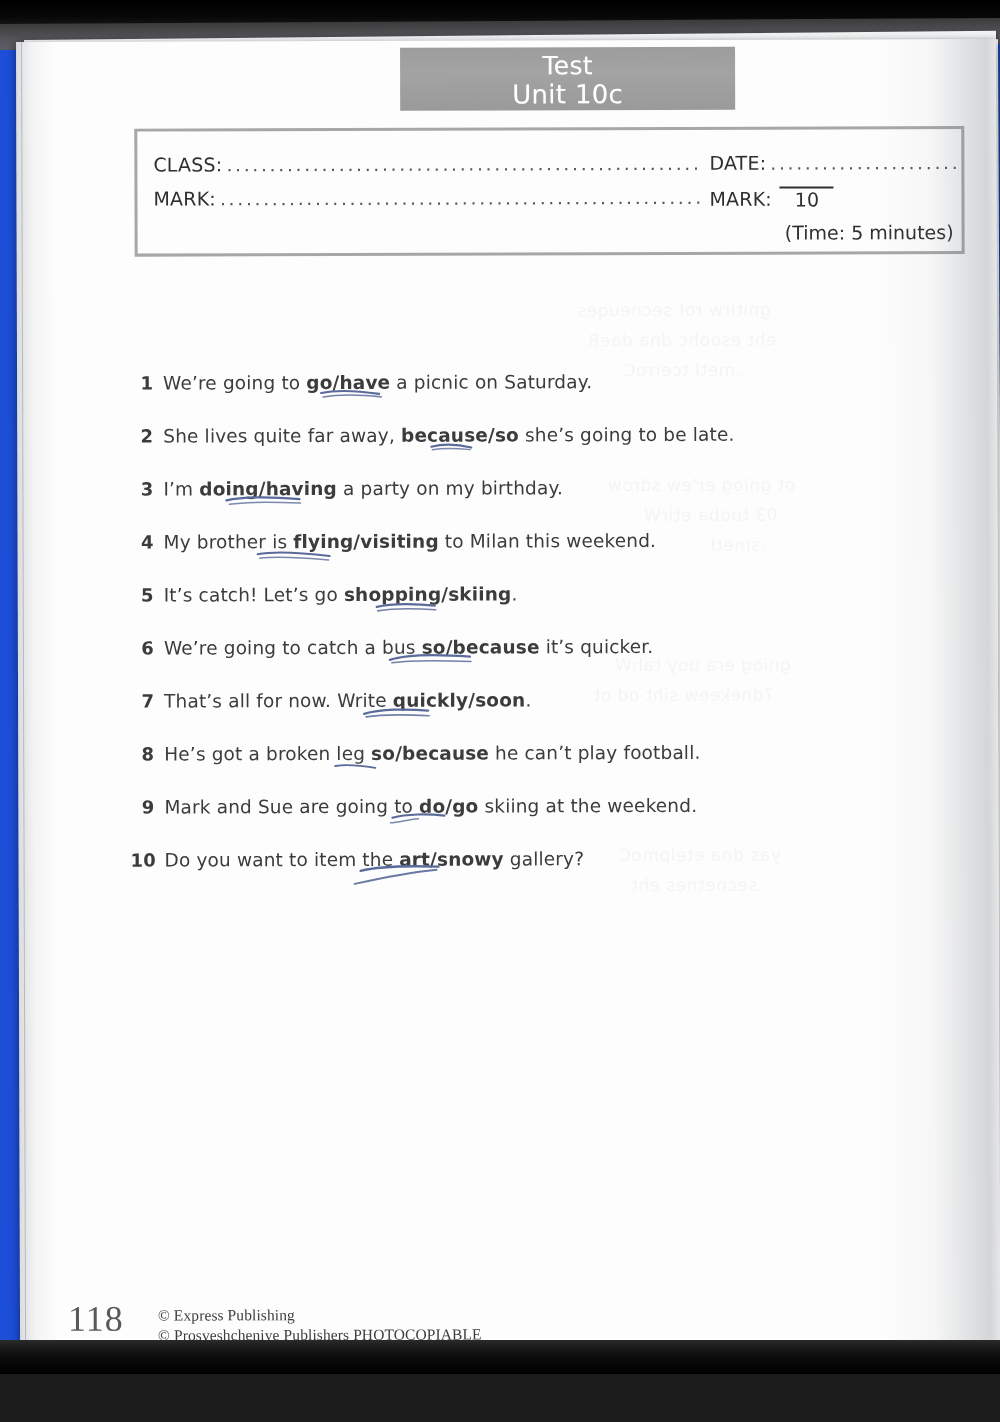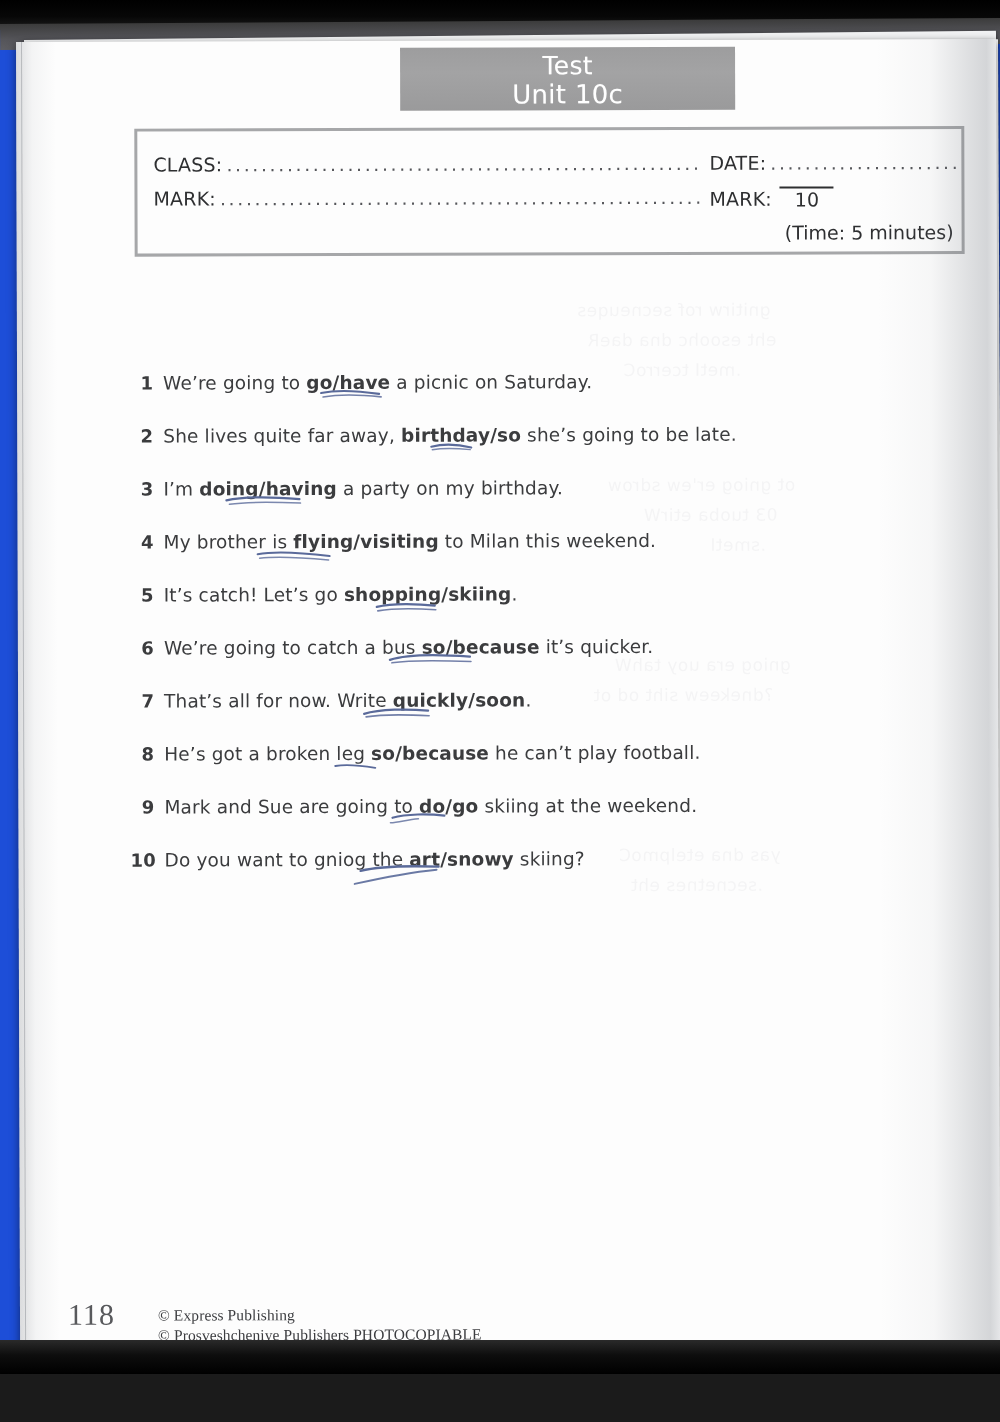--- a/index.html
+++ b/index.html
@@ -265,21 +265,21 @@
     pointer-events: none;
   }
   .pen svg { display: block; overflow: visible; }
 
   
   .page-number {
     position: absolute;
     left: 48px;
     top: 1256px;
     font-family: "Liberation Serif", serif;
-    font-size: 30px;
+    font-size: 36px;
     color: #58595c;
     letter-spacing: 1px;
   }
   .copyright {
     position: absolute;
     left: 138px;
     top: 1264px;
     font-family: "Liberation Serif", serif;
     font-size: 15.5px;
     line-height: 20px;
@@ -354,21 +354,21 @@
         <span class="pen" style="left:190px; top:16px;">
           <svg width="64" height="16" viewBox="0 0 64 16">
               <path d="M2 6 C16 3, 40 4, 60 7" stroke="#5a6a9a" stroke-width="2.1" fill="none" stroke-linecap="round"></path>
               <path d="M4 10 C20 7, 44 8, 62 10" stroke="#5a6a9a" stroke-width="1.6" fill="none" stroke-linecap="round" opacity="0.85"></path>
             </svg>
         </span>
       </div>
 
       <div class="q">
         <span class="q-num">2</span>
-        <span class="q-text"><span>She lives quite far away, </span><b>birthday/so</b><span> she’s going to be late.</span></span>
+        <span class="q-text"><span>She lives quite far away, </span><b>because/so</b><span> she’s going to be late.</span></span>
         <span class="pen" style="left:300px; top:17px;">
           <svg width="44" height="14" viewBox="0 0 44 14">
               <path d="M2 6 C14 3, 30 4, 42 7" stroke="#5a6a9a" stroke-width="2.1" fill="none" stroke-linecap="round"></path>
               <path d="M3 9 C16 7, 30 8, 41 9" stroke="#5a6a9a" stroke-width="1.4" fill="none" stroke-linecap="round" opacity="0.8"></path>
             </svg>
         </span>
       </div>
 
       <div class="q">
         <span class="q-num">3</span>
@@ -441,21 +441,21 @@
         <span class="pen" style="left:258px; top:16px;">
           <svg width="58" height="18" viewBox="0 0 58 18">
               <path d="M4 7 C18 3, 40 3, 56 5" stroke="#5a6a9a" stroke-width="2.1" fill="none" stroke-linecap="round"></path>
               <path d="M2 12 C10 12, 18 9, 30 8" stroke="#5a6a9a" stroke-width="1.5" fill="none" stroke-linecap="round" opacity="0.8"></path>
             </svg>
         </span>
       </div>
 
       <div class="q">
         <span class="q-num">10</span>
-        <span class="q-text"><span>Do you want to gniog the </span><b>art/snowy</b><span> skiing?</span></span>
+        <span class="q-text"><span>Do you want to item the </span><b>art/snowy</b><span> gallery?</span></span>
         <span class="pen" style="left:222px; top:14px;">
           <svg width="90" height="26" viewBox="0 0 90 26">
               <path d="M8 9 C28 4, 60 4, 86 5" stroke="#5a6a9a" stroke-width="2.3" fill="none" stroke-linecap="round"></path>
               <path d="M2 22 C20 18, 52 11, 84 8" stroke="#5a6a9a" stroke-width="1.9" fill="none" stroke-linecap="round" opacity="0.9"></path>
             </svg>
         </span>
       </div>
 
     </div>
 

